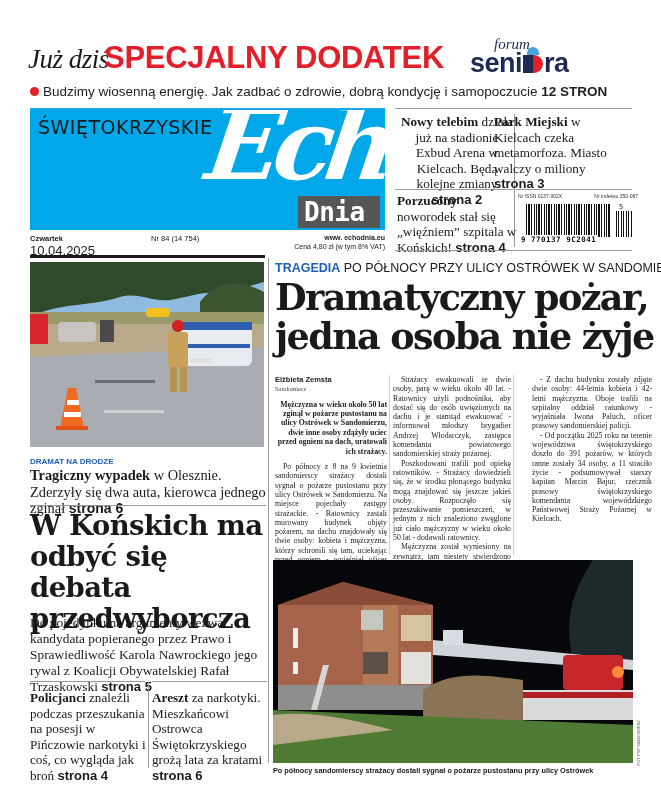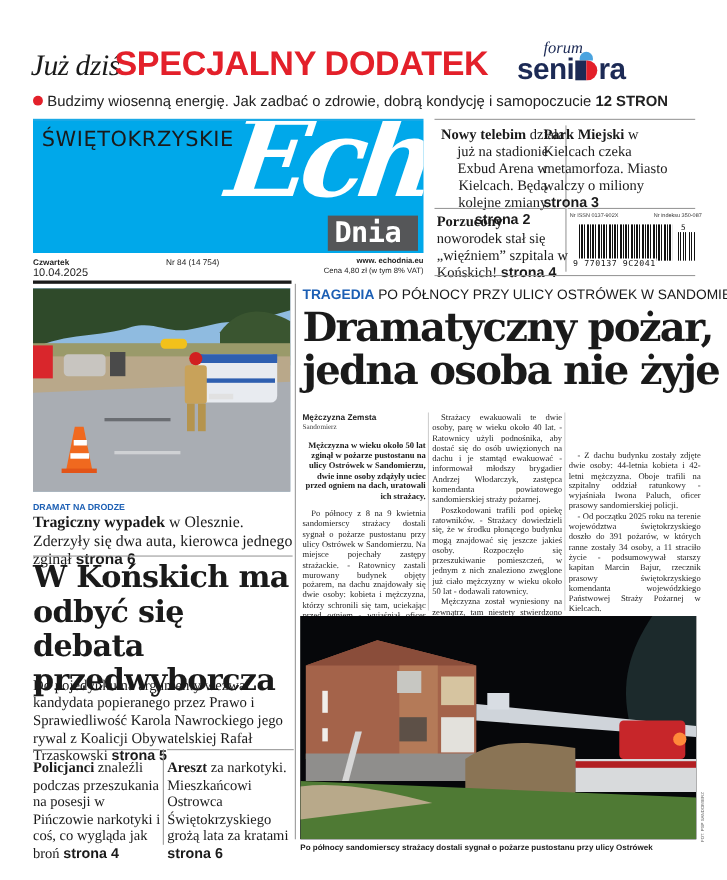--- a/index.html
+++ b/index.html
@@ -27,21 +27,21 @@
   .mast-line-blue { left: 30px; top: 108px; width: 355px; height: 2px; background: #1aa9e6; }
   .mast-line-grey { left: 395px; top: 108px; width: 237px; height: 1px; background: #9a9a9a; }
 
   .masthead { left: 30px; top: 110px; width: 355px; height: 120px; background: #00a8ea; overflow: hidden; }
   .region-name { position: absolute; left: 8px; top: 6px; font-family: "DejaVu Sans", sans-serif; font-size: 19px; color: #1a1a1a; letter-spacing: 0.5px; }
   .echo-word { position: absolute; left: 178px; top: -14px; font-family: "DejaVu Serif", serif; font-style: italic; font-weight: bold; font-size: 98px; color: #ffffff; letter-spacing: -8px; transform: skewX(-8deg); line-height: 1; }
   .dnia-box { position: absolute; left: 268px; top: 86px; width: 82px; height: 32px; background: #555658; }
   .dnia-word { position: absolute; left: 6px; top: 0; font-family: "DejaVu Sans Mono", monospace; font-size: 26px; color: #ffffff; line-height: 32px; letter-spacing: -0.5px; font-weight: bold; }
 
   .meta-day { left: 30px; top: 234px; font-size: 7.5px; font-weight: bold; color: #222; }
-  .meta-date { left: 30px; top: 243px; font-size: 10px; color: #222; }
+  .meta-date { left: 30px; top: 243px; font-size: 13px; color: #222; }
   .meta-nr { left: 151px; top: 234px; font-size: 7.5px; color: #222; }
   .meta-www { left: 300px; top: 234px; width: 85px; text-align: right; font-size: 7px; font-weight: bold; color: #222; }
   .meta-price { left: 290px; top: 243px; width: 95px; text-align: right; font-size: 7px; color: #222; white-space: nowrap; }
 
   
   .teaser { font-family: "Liberation Serif", serif; font-size: 13.2px; line-height: 15.5px; color: #1a1a1a; }
   .teaser b.lead { font-weight: bold; }
   .teaser .page { font-family: "Liberation Sans", sans-serif; font-weight: bold; font-size: 13px; }
 
   .teaser-telebim { left: 397px; top: 114px; width: 120px; text-align: center; }
@@ -53,21 +53,21 @@
   .hsep-bottom-right { left: 395px; top: 250px; width: 237px; height: 1px; background: #9a9a9a; }
 
   .barcode-area { left: 518px; top: 193px; width: 120px; height: 55px; }
   .barcode-issn { position: absolute; left: 0; top: 0; font-size: 5px; color: #333; }
   .barcode-index { position: absolute; right: 0; top: 0; font-size: 5px; color: #333; }
   .barcode-bars { position: absolute; left: 8px; top: 11px; width: 85px; height: 33px;
     background: repeating-linear-gradient(90deg, #111 0 1px, #fff 1px 2px, #111 2px 4px, #fff 4px 5px, #111 5px 6px, #fff 6px 8px, #111 8px 9px, #fff 9px 10px); }
   .barcode-addon { position: absolute; left: 98px; top: 18px; width: 16px; height: 26px;
     background: repeating-linear-gradient(90deg, #111 0 1px, #fff 1px 2px, #111 2px 3px, #fff 3px 5px); }
   .barcode-addon-num { position: absolute; left: 101px; top: 10px; font-family: "DejaVu Sans Mono", monospace; font-size: 7px; color: #111; }
-  .barcode-num { position: absolute; left: 2px; top: 42px; font-family: "DejaVu Sans Mono", monospace; font-size: 7.5px; color: #111; background: #fff; padding: 0 1px; letter-spacing: 0.5px; }
+  .barcode-num { position: absolute; left: 2px; top: 42px; font-family: "DejaVu Sans Mono", monospace; font-size: 7.5px; color: #111; background: #fff; padding: 0 1px; letter-spacing: 0.5px; font-weight: bold; }
 
   
   .rule-thick { left: 30px; top: 255px; width: 235px; height: 3px; background: #1a1a1a; }
   .photo-accident { left: 30px; top: 262px; width: 234px; height: 185px; overflow: hidden; background: #8aa1b3; }
 
   .kicker-blue { font-family: "Liberation Sans", sans-serif; font-weight: bold; color: #1c5fb4; }
   .kicker-accident { left: 30px; top: 457px; font-size: 8px; }
   .accident-text { left: 30px; top: 467px; width: 236px; font-family: "Liberation Serif", serif; font-size: 14.4px; line-height: 16.5px; color: #1a1a1a; }
   .accident-text b { font-weight: bold; }
   .accident-text .page { font-family: "Liberation Sans", sans-serif; font-weight: bold; font-size: 14px; }
@@ -88,21 +88,21 @@
 
   
   .main-kicker { left: 275px; top: 261px; font-size: 12.5px; white-space: nowrap; color: #1a1a1a; }
   .main-kicker .kicker-blue { font-size: 12.5px; }
   .main-headline { left: 275px; top: 278px; width: 385px; font-family: "DejaVu Serif", serif; font-weight: bold; font-size: 36.5px; line-height: 39px; color: #1a1a1a; letter-spacing: -1.6px; }
 
   .col { font-family: "Liberation Serif", serif; font-size: 7.8px; line-height: 9.3px; color: #222; text-align: justify; }
   .col p { text-indent: 8px; }
   .col-1 { left: 275px; top: 375px; width: 112px; }
   .col-2 { left: 393px; top: 375px; width: 118px; }
-  .col-3 { left: 517px; top: 375px; width: 120px; margin-top: 34px; }
+  .col-3 { left: 532px; top: 375px; width: 120px; }
   .byline { font-family: "Liberation Sans", sans-serif; font-weight: bold; font-size: 7.5px; color: #222; text-indent: 0 !important; }
   .byline-place { font-size: 6.5px; color: #444; margin-bottom: 6px; text-indent: 0 !important; }
   .lead-para { font-weight: bold; font-size: 7.8px; line-height: 9.4px; margin-bottom: 6px; text-indent: 0 !important; text-align: right; }
 
   .col-sep1 { left: 389px; top: 375px; width: 1px; height: 180px; background: #d0d0d0; }
   .col-sep2 { left: 513px; top: 375px; width: 1px; height: 180px; background: #d0d0d0; }
 
   .photo-fire { left: 273px; top: 560px; width: 360px; height: 203px; overflow: hidden; background: #050608; }
   .fire-caption { left: 273px; top: 766px; width: 380px; font-size: 7.3px; font-weight: bold; color: #1a1a1a; white-space: nowrap; }
   .fire-credit { left: 636px; top: 720px; font-size: 4px; color: #666; writing-mode: vertical-rl; transform: rotate(180deg); }
@@ -215,21 +215,21 @@
 </div>
 
 <div class="abs vsep-main"></div>
 
 <div class="abs main-kicker">
   <span class="kicker-blue">TRAGEDIA</span><span> PO PÓŁNOCY PRZY ULICY OSTRÓWEK W SANDOMIERZU</span>
 </div>
 <div class="abs main-headline">Dramatyczny pożar, jedna osoba nie żyje</div>
 
 <div class="abs col col-1">
-  <p class="byline">Mężczyzna Zemsta</p>
+  <p class="byline">Elżbieta Zemsta</p>
   <p class="byline-place">Sandomierz</p>
   <p class="lead-para">Mężczyzna w wieku około 50 lat zginął w pożarze pustostanu na ulicy Ostrówek w Sandomierzu, dwie inne osoby zdążyły uciec przed ogniem na dach, uratowali ich strażacy.</p>
   <p>Po północy z 8 na 9 kwietnia sandomierscy strażacy dostali sygnał o pożarze pustostanu przy ulicy Ostrówek w Sandomierzu. Na miejsce pojechały zastępy strażackie. - Ratownicy zastali murowany budynek objęty pożarem, na dachu znajdowały się dwie osoby: kobieta i mężczyzna, którzy schronili się tam, uciekając przed ogniem - wyjaśniał oficer dyżurny ze Stanowiska Kierowania Komendanta Wojewódzkiego świętokrzyskiej straży pożarnej w Kielcach.</p>
 </div>
 <div class="abs col-sep1"></div>
 <div class="abs col col-2">
   <p>Strażacy ewakuowali te dwie osoby, parę w wieku około 40 lat. - Ratownicy użyli podnośnika, aby dostać się do osób uwięzionych na dachu i je stamtąd ewakuować - informował młodszy brygadier Andrzej Włodarczyk, zastępca komendanta powiatowego sandomierskiej straży pożarnej.</p>
   <p>Poszkodowani trafili pod opiekę ratowników. - Strażacy dowiedzieli się, że w środku płonącego budynku mogą znajdować się jeszcze jakieś osoby. Rozpoczęło się przeszukiwanie pomieszczeń, w jednym z nich znaleziono zwęglone już ciało mężczyzny w wieku około 50 lat - dodawali ratownicy.</p>
   <p>Mężczyzna został wyniesiony na zewnątrz, tam niestety stwierdzono jego zgon.</p>
   <p>Wiadomo, że ogień wybuchł na parterze murowanego budynku. Trwa też ustalanie tożsamości ofiary.</p>

